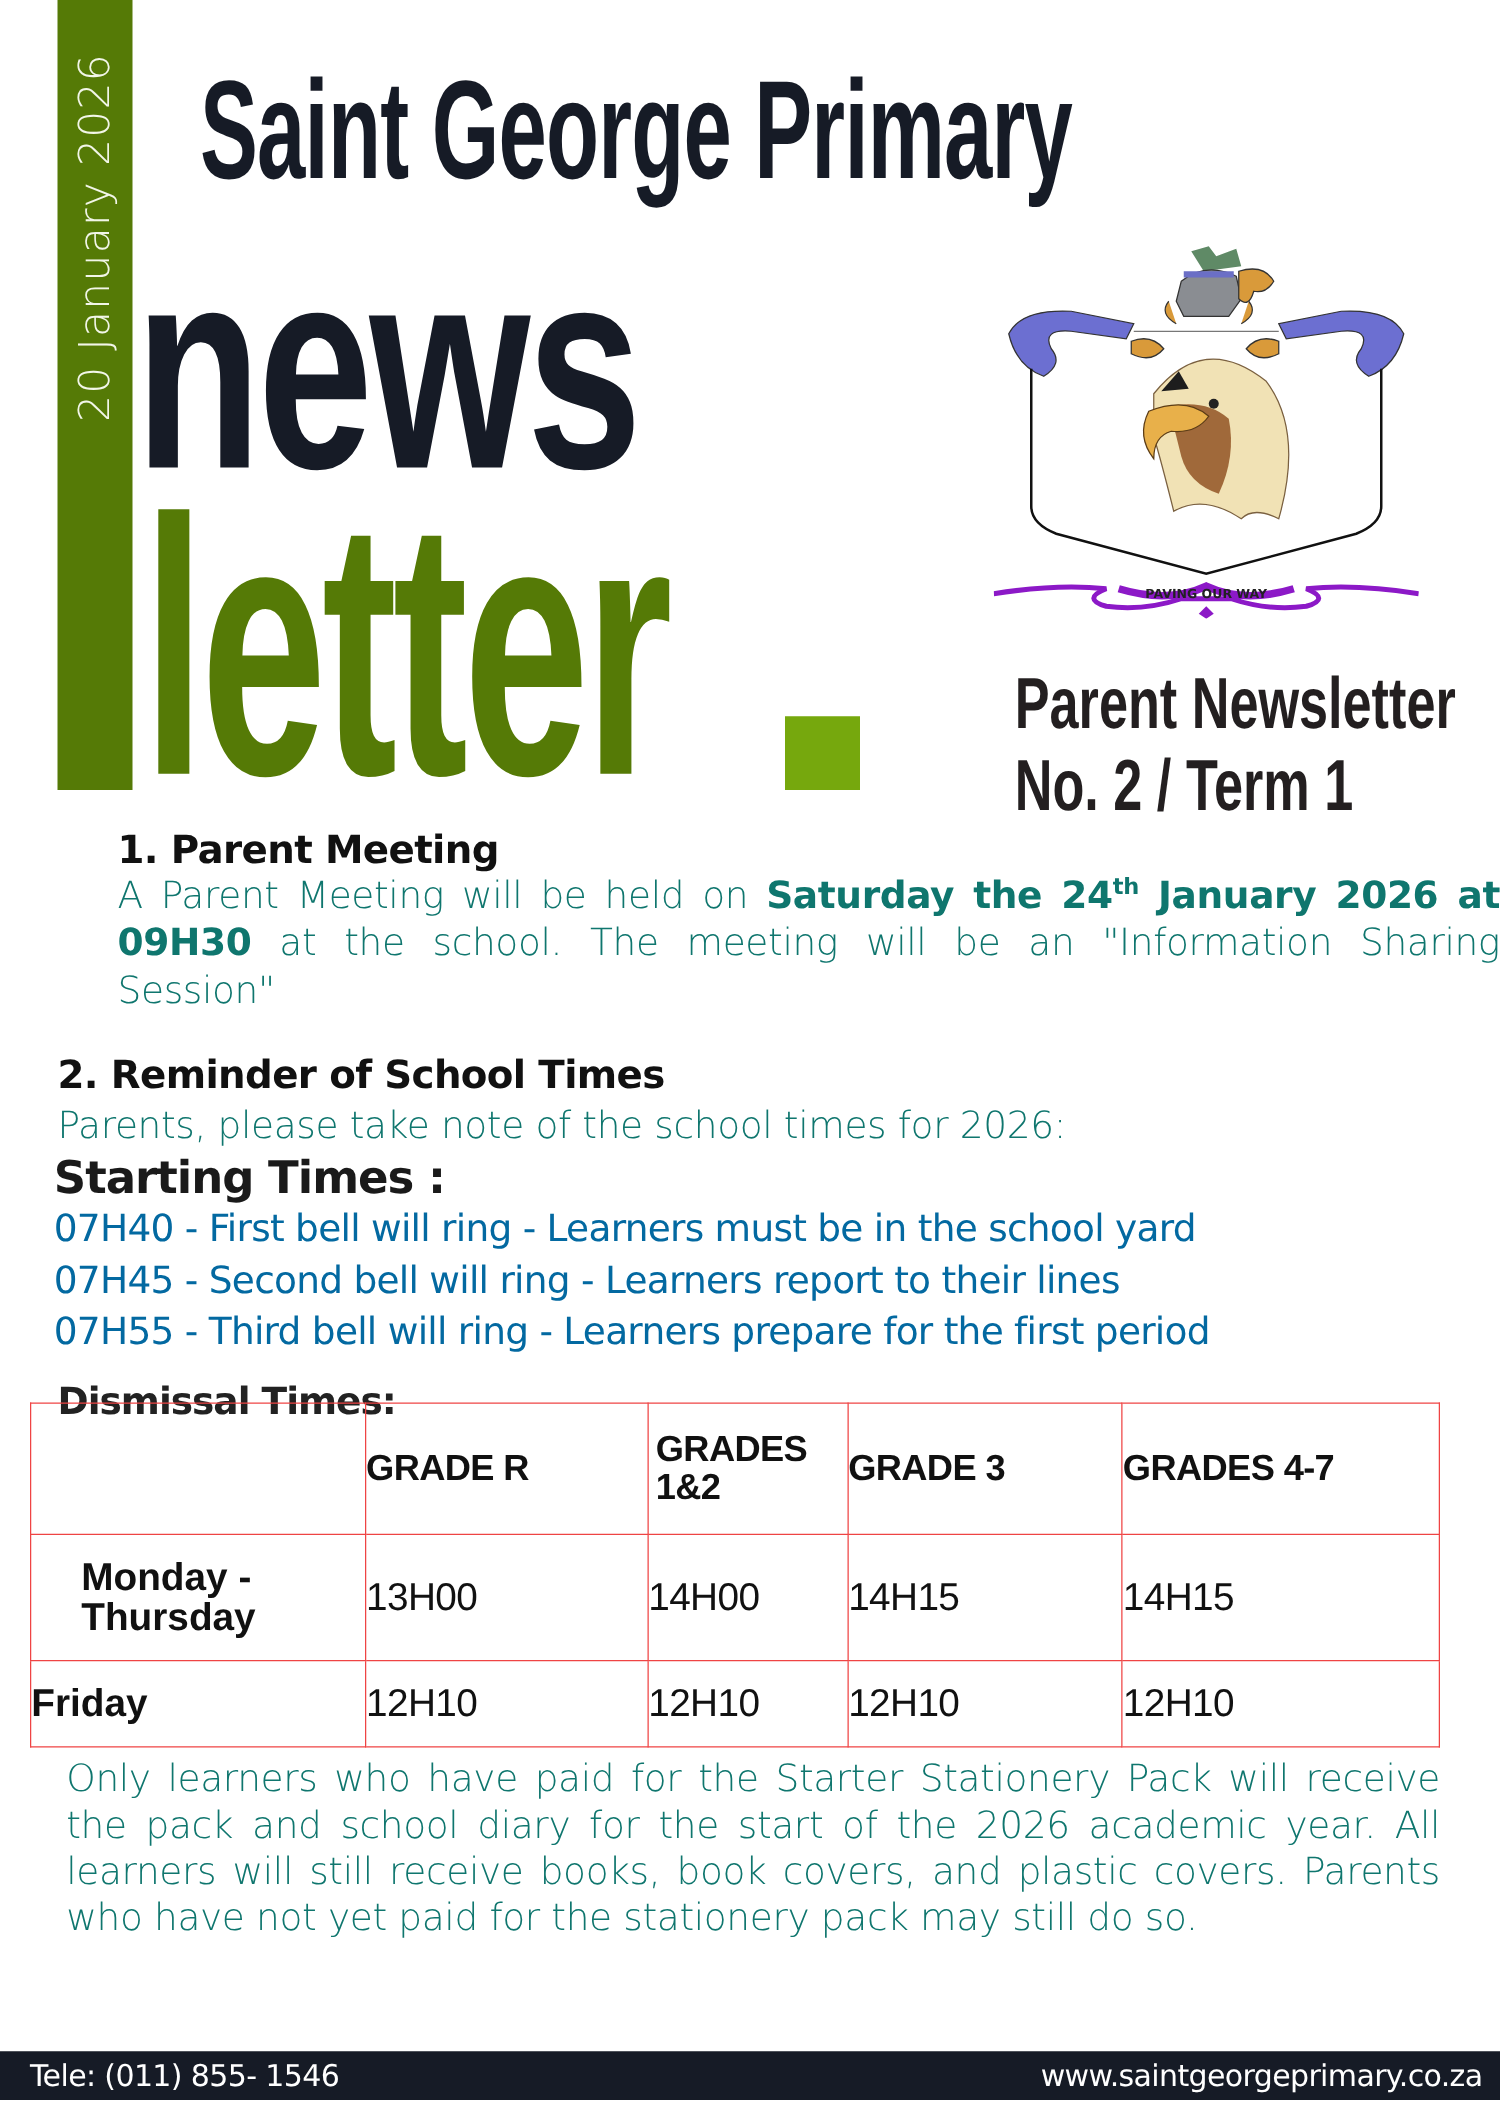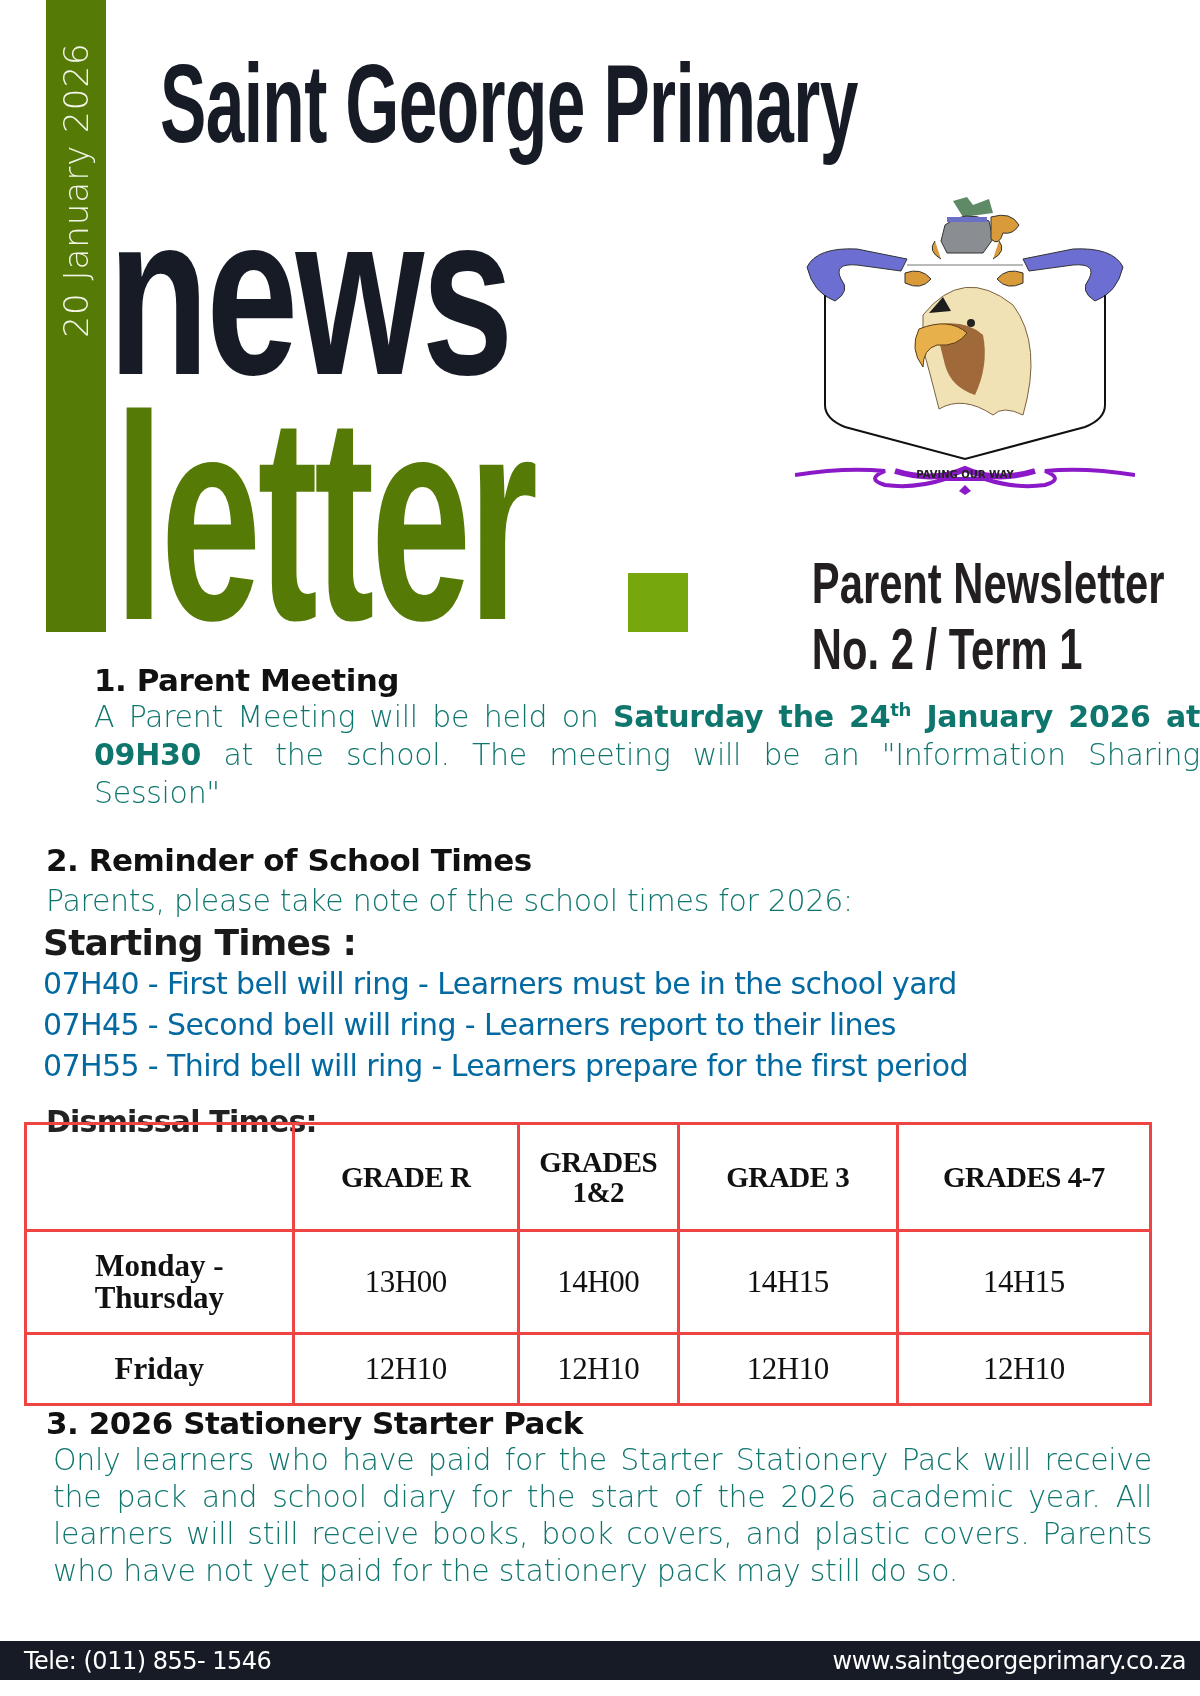--- a/index.html
+++ b/index.html
@@ -14,39 +14,39 @@
   
   .condensed { font-family:"Liberation Sans", sans-serif; font-weight:bold; display:inline-block; transform-origin:0 0; white-space:nowrap; }
   .school-title { left:160px; top:48px; font-size:112px; color:#161b26; transform:scaleX(0.62); letter-spacing:-1px; line-height:1; }
   .news-word { left:108px; top:180px; font-size:230px; color:#161b26; transform:scaleX(0.72); line-height:1; letter-spacing:-4px; }
   .letter-word { left:114px; top:372px; font-size:292px; color:#557a06; transform:scaleX(0.62); line-height:1; letter-spacing:-6px; }
   .green-dot { left:628px; top:573px; width:60px; height:59px; background:#76a80d; }
 
   
   .crest { left:795px; top:195px; width:340px; height:300px; }
 
-  .nl-title { left:760px; top:530px; width:370px; text-align:center;margin-top:20px; }
+  .nl-title { left:760px; top:530px; width:370px; text-align:center; }
   .nl-line { font-family:"Liberation Sans", sans-serif; font-weight:bold; color:#231f20; font-size:58px; line-height:66px; display:block; transform:scaleX(0.72); white-space:nowrap; }
 
   
   .section { left:46px; width:1106px; }
   .sec-heading { font-family:"DejaVu Sans", sans-serif; font-weight:bold; font-size:31px; color:#111; margin:0; letter-spacing:-0.5px; }
   .para { font-family:"DejaVu Sans", sans-serif; font-size:30px; line-height:38px; color:#0f766e; text-align:justify; text-align-last:left; margin:0; font-weight:300; letter-spacing:-0.3px; }
   .para b { font-weight:bold; }
   .para sup { font-size:18px; line-height:0; }
 
   .sec1 { top:662px;margin-left:48px; }
   .sec2 { top:842px; }
   .sub-label { font-family:"DejaVu Sans", sans-serif; font-weight:bold; font-size:36px; color:#1a1a1a; margin:2px 0 0 -3px; letter-spacing:-0.8px; }
   .bell-line { font-family:"DejaVu Sans", sans-serif; font-size:30px; line-height:41px; color:#0369a1; margin-left:-3px; letter-spacing:-0.6px; white-space:nowrap; }
 
   .dismiss-label { left:46px; top:1104px; font-family:"DejaVu Sans", sans-serif; font-weight:bold; font-size:30px; color:#222; letter-spacing:-0.8px; }
 
   table.dismiss { position:absolute; left:24px; top:1122px; width:1128px; border-collapse:collapse; }
-  table.dismiss td, table.dismiss th { border:3px solid #ef4444; text-align:center; font-family:Liberation Serif, serif; color:#111; padding:0; }
+  table.dismiss td, table.dismiss th { border:1px solid #ef4444; text-align:left; font-family:Liberation Sans, sans-serif; color:#111; padding:0; }
   table.dismiss th { font-weight:bold; font-size:29px; line-height:30px; height:104px; letter-spacing:-0.5px; }
   table.dismiss td.day { font-weight:bold; font-size:31px; line-height:32px; }
   table.dismiss td.time { font-size:31px; font-weight:normal; letter-spacing:-0.5px; }
   table.dismiss tr.r1 td { height:100px; }
   table.dismiss tr.r2 td { height:68px; }
 
   .sec3 { top:1405px; }
   .sec3 .para { padding-left:7px; line-height:37px; }
 
   .footer { left:0; top:1641px; width:1200px; height:39px; background:#161b26; color:#ffffff; display:flex; align-items:center; justify-content:space-between; padding:0 14px 0 24px; box-sizing:border-box; font-family:"DejaVu Sans", sans-serif; font-size:24px; letter-spacing:-0.5px; }
@@ -147,20 +147,19 @@
     <td class="day">Friday</td>
     <td class="time">12H10</td>
     <td class="time">12H10</td>
     <td class="time">12H10</td>
     <td class="time">12H10</td>
   </tr>
 </tbody>
   </table>
 
 <div class="abs section sec3">
-  <h2 class="sec-heading">3. 2026 Stationery Starter Pack</h2>
   <p class="para">Only learners who have paid for the Starter Stationery Pack will receive the pack and school diary for the start of the 2026 academic year. All learners will still receive books, book covers, and plastic covers. Parents who have not yet paid for the stationery pack may still do so.</p>
 </div>
 
 <div class="abs footer">
   <span>Tele: (011) 855- 1546</span>
   <span>www.saintgeorgeprimary.co.za</span>
 </div>
 
 </body></html>

